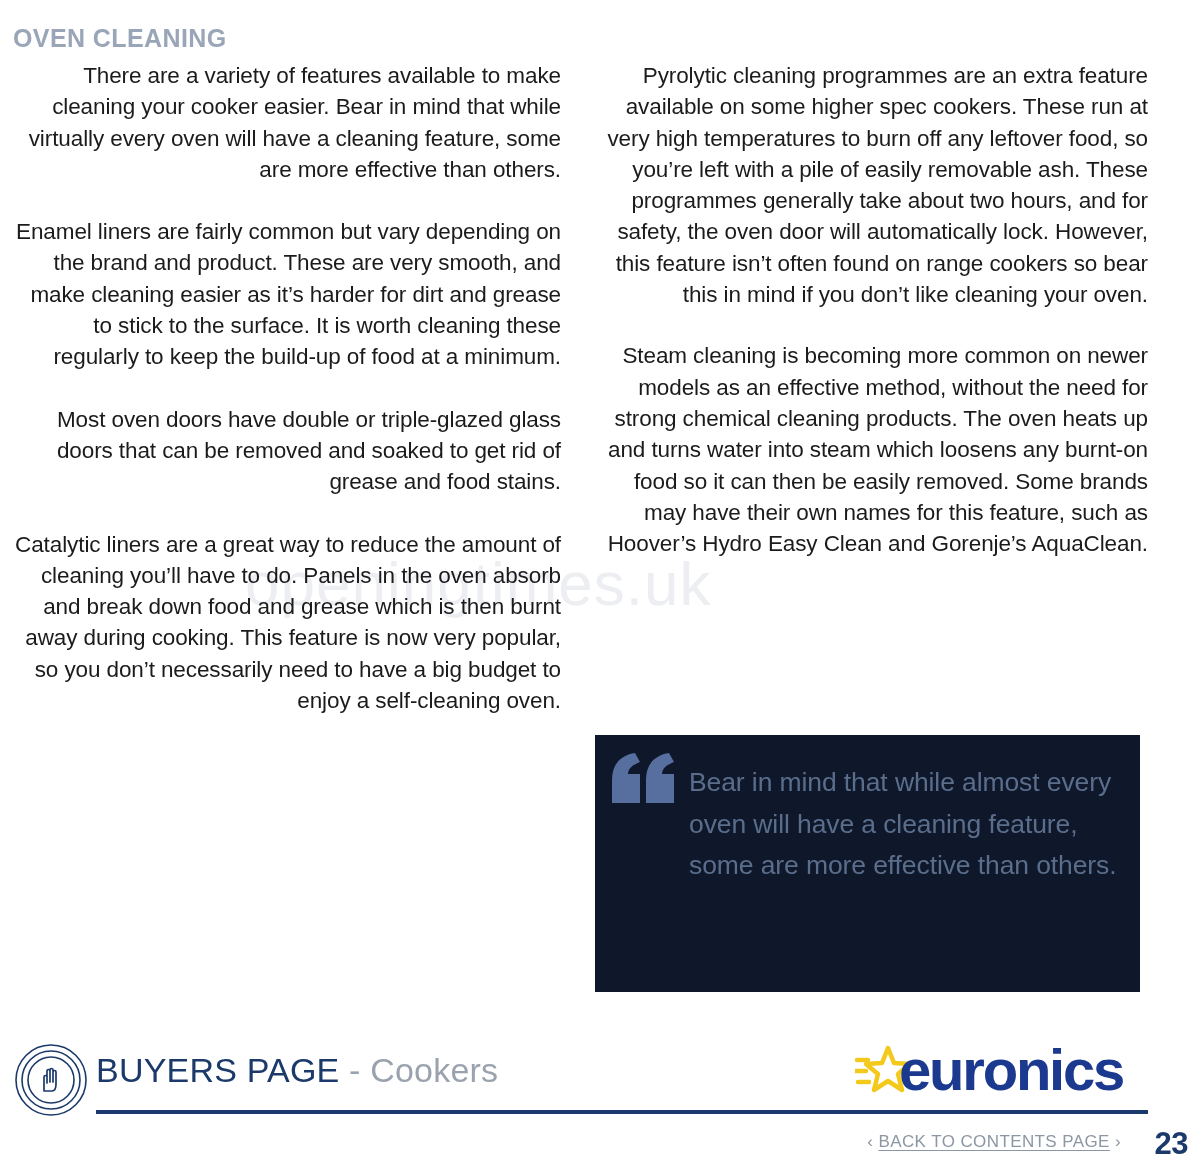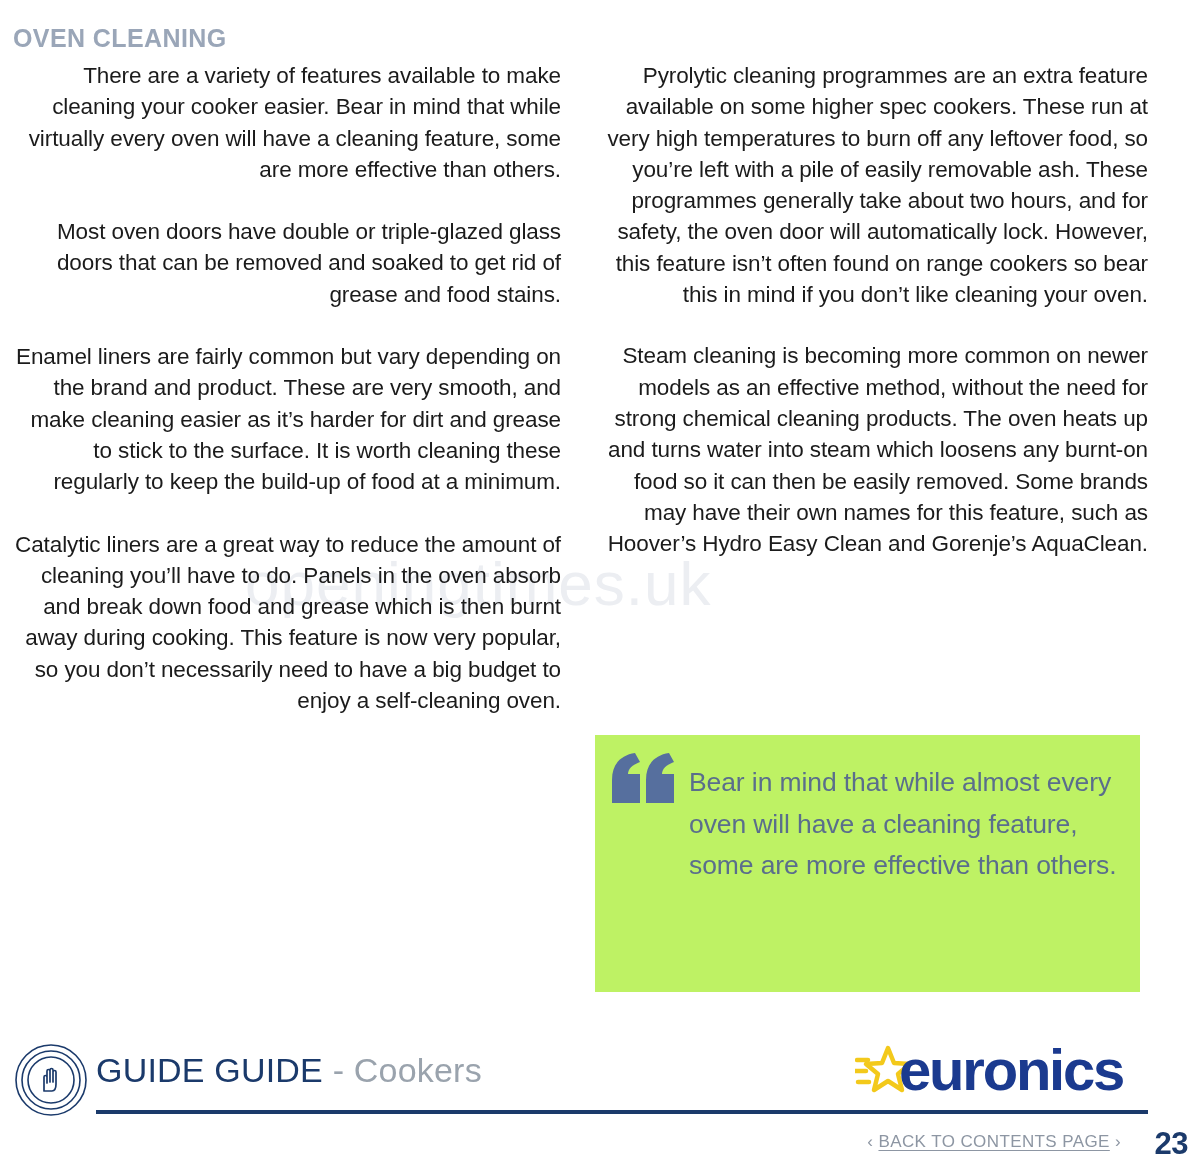--- a/index.html
+++ b/index.html
@@ -67,21 +67,21 @@
   }
   .col-right .body-par { margin-bottom: 30px; }
 
   
   .pullquote {
     position: absolute;
     left: 595px;
     top: 735px;
     width: 545px;
     height: 257px;
-    background: #bef264;
+    background: #0f172a;
     box-sizing: border-box;
   }
   .pq-mark {
     position: absolute;
     left: 17px;
     top: 18px;
     width: 66px;
     height: 50px;
   }
   .pq-text {
@@ -176,22 +176,22 @@
 <body>
 
 <div class="watermark">openingtimes.uk</div>
 
 <div class="page">
 
   <h1 class="page-title">OVEN CLEANING</h1>
 
   <div class="col col-left">
     <p class="body-par">There are a variety of features available to make cleaning your cooker easier. Bear in mind that while virtually every oven will have a cleaning feature, some are more effective than others.</p>
+    <p class="body-par">Enamel liners are fairly common but vary depending on the brand and product. These are very smooth, and make cleaning easier as it’s harder for dirt and grease to stick to the surface. It is worth cleaning these regularly to keep the build-up of food at a minimum.</p>
     <p class="body-par">Most oven doors have double or triple-glazed glass doors that can be removed and soaked to get rid of grease and food stains.</p>
-    <p class="body-par">Enamel liners are fairly common but vary depending on the brand and product. These are very smooth, and make cleaning easier as it’s harder for dirt and grease to stick to the surface. It is worth cleaning these regularly to keep the build-up of food at a minimum.</p>
     <p class="body-par">Catalytic liners are a great way to reduce the amount of cleaning you’ll have to do. Panels in the oven absorb and break down food and grease which is then burnt away during cooking. This feature is now very popular, so you don’t necessarily need to have a big budget to enjoy a self-cleaning oven.</p>
   </div>
 
   <div class="col col-right">
     <p class="body-par">Pyrolytic cleaning programmes are an extra feature available on some higher spec cookers. These run at very high temperatures to burn off any leftover food, so you’re left with a pile of easily removable ash. These programmes generally take about two hours, and for safety, the oven door will automatically lock. However, this feature isn’t often found on range cookers so bear this in mind if you don’t like cleaning your oven.</p>
     <p class="body-par">Steam cleaning is becoming more common on newer models as an effective method, without the need for strong chemical cleaning products. The oven heats up and turns water into steam which loosens any burnt-on food so it can then be easily removed. Some brands may have their own names for this feature, such as Hoover’s Hydro Easy Clean and Gorenje’s AquaClean.</p>
   </div>
 
   <div class="pullquote">
     <svg class="pq-mark" viewBox="0 0 66 50">
@@ -202,21 +202,21 @@
   </div>
 
   <svg class="footer-logo" viewBox="0 0 74 74">
     <circle cx="37" cy="37" r="35" fill="none" stroke="#1b3a6b" stroke-width="1.6"></circle>
     <circle cx="37" cy="37" r="29" fill="none" stroke="#1b3a6b" stroke-width="1.6"></circle>
     <circle cx="37" cy="37" r="23" fill="none" stroke="#1b3a6b" stroke-width="1.6"></circle>
     <path d="M30 48 L30 34 C30 32 33 32 33 34 L33 40 L33 28 C33 26 36 26 36 28 L36 39 L36 27 C36 25 39 25 39 27 L39 39 L39 29 C39 27 42 27 42 29 L42 41 C42 46 40 48 38 48 Z" fill="none" stroke="#1b3a6b" stroke-width="1.7" stroke-linejoin="round"></path>
   </svg>
 
   <div class="footer-title">
-    <span class="ft-strong">GUIDE GUIDE</span><span>&nbsp;</span><span class="ft-light">- Cookers</span>
+    <span class="ft-strong">BUYERS PAGE</span><span>&nbsp;</span><span class="ft-light">- Cookers</span>
   </div>
 
   <div class="euronics">
     <svg class="eu-star" viewBox="0 0 58 52">
       <path d="M33 4 L39 19 L55 20 L43 30 L47 46 L33 37 L19 46 L23 30 L11 20 L27 19 Z" fill="none" stroke="#f3c91b" stroke-width="4.5" stroke-linejoin="round"></path>
       <path d="M2 16 L13 16" stroke="#f3c91b" stroke-width="4.5" stroke-linecap="round"></path>
       <path d="M0 27 L11 27" stroke="#f3c91b" stroke-width="4.5" stroke-linecap="round"></path>
       <path d="M3 38 L14 38" stroke="#f3c91b" stroke-width="4.5" stroke-linecap="round"></path>
     </svg>
     <div class="eu-word">euronics</div>

